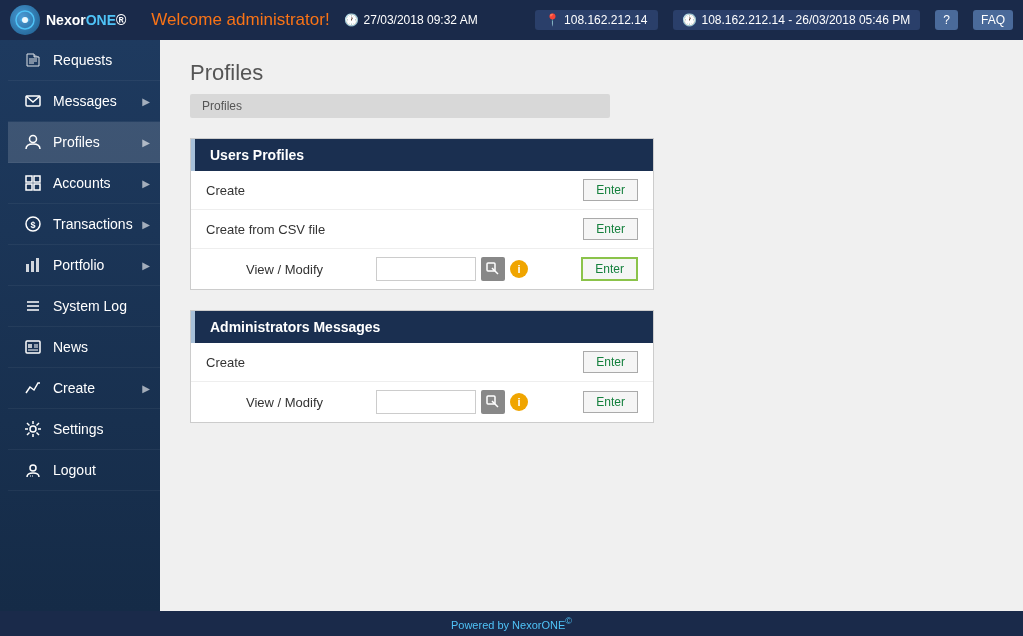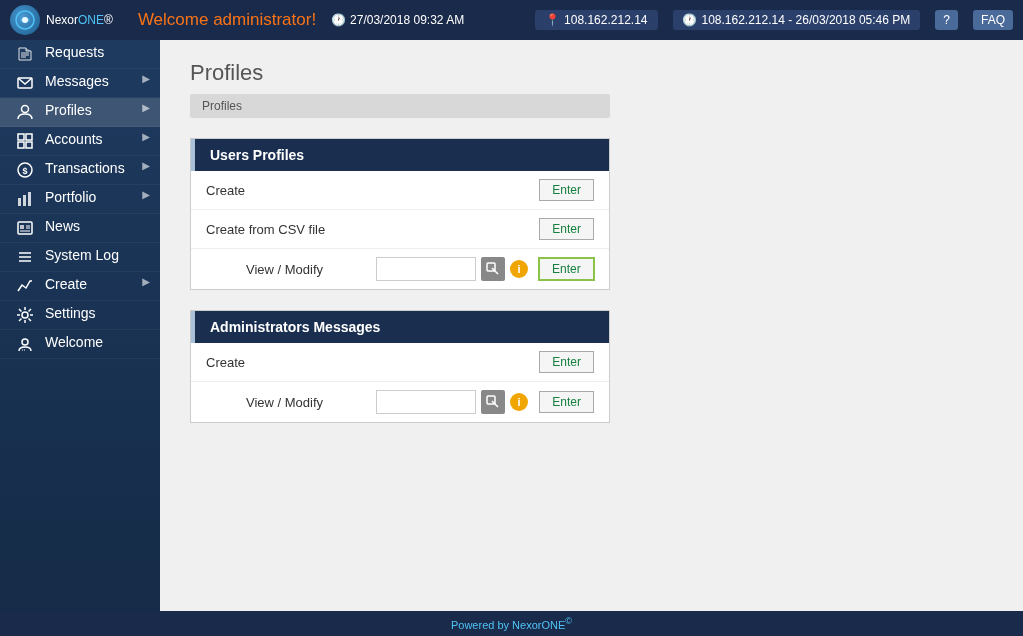--- a/index.html
+++ b/index.html
@@ -23,21 +23,21 @@
       font-size: 15px;
       font-weight: bold;
     }
     .logo-circle {
       width: 30px; height: 30px;
       background: radial-gradient(circle at 40% 40%, #4a9ad4, #1a5a8a);
       border-radius: 50%;
       display: flex; align-items: center; justify-content: center;
       color: white; font-size: 10px; font-weight: bold;
     }
-    .logo-text { color: white; font-size: 12px; font-weight: normal; }
+    .logo-text { color: white; font-size: 14px; font-weight: bold; }
     .logo-text span { color: #4fc3f7; }
     .welcome-text { color: #f97316; font-size: 17px; margin-left: 10px; }
     .header-time { color: white; font-size: 12px; display: flex; align-items: center; gap: 4px; }
     .header-spacer { flex: 1; }
     .header-ip {
       background: #2a3f6a;
       color: white;
       padding: 3px 10px;
       border-radius: 3px;
       font-size: 12px;
@@ -71,27 +71,29 @@
     
     .sidebar {
       width: 160px;
       background: linear-gradient(to bottom, #1e3a5f, #152b47);
       flex-shrink: 0;
       display: flex;
       flex-direction: column;
     }
     .sidebar-item {
       display: flex;
-      padding: 4px 15px;
+      align-items: center;
+      padding: 10px 15px;
       color: white;
       font-size: 14px;
       cursor: pointer;
       border-bottom: 1px solid rgba(255,255,255,0.05);
       gap: 10px;
       position: relative;
+      margin-left: 8px;
     }
     .sidebar-item.active { background: rgba(255,255,255,0.15); }
     .sidebar-item .arrow {
       position: absolute;
       right: 10px;
       font-size: 10px;
       color: rgba(255,255,255,0.6);
     }
     .sidebar-icon {
       width: 20px; height: 20px;
@@ -121,21 +123,21 @@
       border-radius: 2px;
       font-size: 12px;
       color: #555;
       display: inline-block;
       margin-bottom: 20px;
       width: 420px;
     }
 
     
     .panel {
-      width: 420px;
+      width: 464px;
       background: white;
       border: 1px solid #ccc;
       margin-bottom: 20px;
     }
 
     .panel-header {
       background: #1a2f50;
       color: white;
       padding: 8px 15px;
       font-size: 14px;
@@ -319,38 +321,38 @@
           <rect x="7" y="5" width="3" height="11" fill="white" opacity="0.8"></rect>
           <rect x="12" y="2" width="3" height="14" fill="white" opacity="0.8"></rect>
         </svg>
       </span>
       <span>Portfolio</span>
       <span class="arrow">▶</span>
     </div>
     <div class="sidebar-item">
       <span class="sidebar-icon">
         <svg width="18" height="18" viewBox="0 0 18 18">
+          <line x1="3" y1="5" x2="15" y2="5" stroke="white" stroke-width="1.5"></line>
+          <line x1="3" y1="9" x2="15" y2="9" stroke="white" stroke-width="1.5"></line>
+          <line x1="3" y1="13" x2="15" y2="13" stroke="white" stroke-width="1.5"></line>
+        </svg>
+      </span>
+      <span>System Log</span>
+    </div>
+    <div class="sidebar-item">
+      <span class="sidebar-icon">
+        <svg width="18" height="18" viewBox="0 0 18 18">
           <rect x="2" y="3" width="14" height="12" rx="1" fill="none" stroke="white" stroke-width="1.5"></rect>
           <rect x="4" y="6" width="4" height="4" fill="white" opacity="0.7"></rect>
           <line x1="10" y1="7" x2="14" y2="7" stroke="white" stroke-width="1"></line>
           <line x1="10" y1="9" x2="14" y2="9" stroke="white" stroke-width="1"></line>
           <line x1="4" y1="12" x2="14" y2="12" stroke="white" stroke-width="1"></line>
         </svg>
       </span>
       <span>News</span>
-    </div>
-    <div class="sidebar-item">
-      <span class="sidebar-icon">
-        <svg width="18" height="18" viewBox="0 0 18 18">
-          <line x1="3" y1="5" x2="15" y2="5" stroke="white" stroke-width="1.5"></line>
-          <line x1="3" y1="9" x2="15" y2="9" stroke="white" stroke-width="1.5"></line>
-          <line x1="3" y1="13" x2="15" y2="13" stroke="white" stroke-width="1.5"></line>
-        </svg>
-      </span>
-      <span>System Log</span>
     </div>
     <div class="sidebar-item">
       <span class="sidebar-icon">
         <svg width="18" height="18" viewBox="0 0 18 18">
           <polyline points="2,14 6,8 10,11 14,4 16,4" fill="none" stroke="white" stroke-width="1.5"></polyline>
         </svg>
       </span>
       <span>Create</span>
       <span class="arrow">▶</span>
     </div>
@@ -371,21 +373,21 @@
       <span>Settings</span>
     </div>
     <div class="sidebar-item">
       <span class="sidebar-icon">
         <svg width="18" height="18" viewBox="0 0 18 18">
           <circle cx="9" cy="7" r="3" fill="none" stroke="white" stroke-width="1.5"></circle>
           <path d="M3,16 Q3,12 9,12 Q15,12 15,16" fill="none" stroke="white" stroke-width="1.5"></path>
           <line x1="6" y1="15" x2="9" y2="15" stroke="white" stroke-width="1" stroke-dasharray="1,1"></line>
         </svg>
       </span>
-      <span>Welcome</span>
+      <span>Logout</span>
     </div>
   </div>
 
   <div class="content">
     <h1 class="page-title">Profiles</h1>
     <div class="breadcrumb-bar">Profiles</div>
 
     
     <div class="panel">
       <div class="panel-header">Users Profiles</div>

